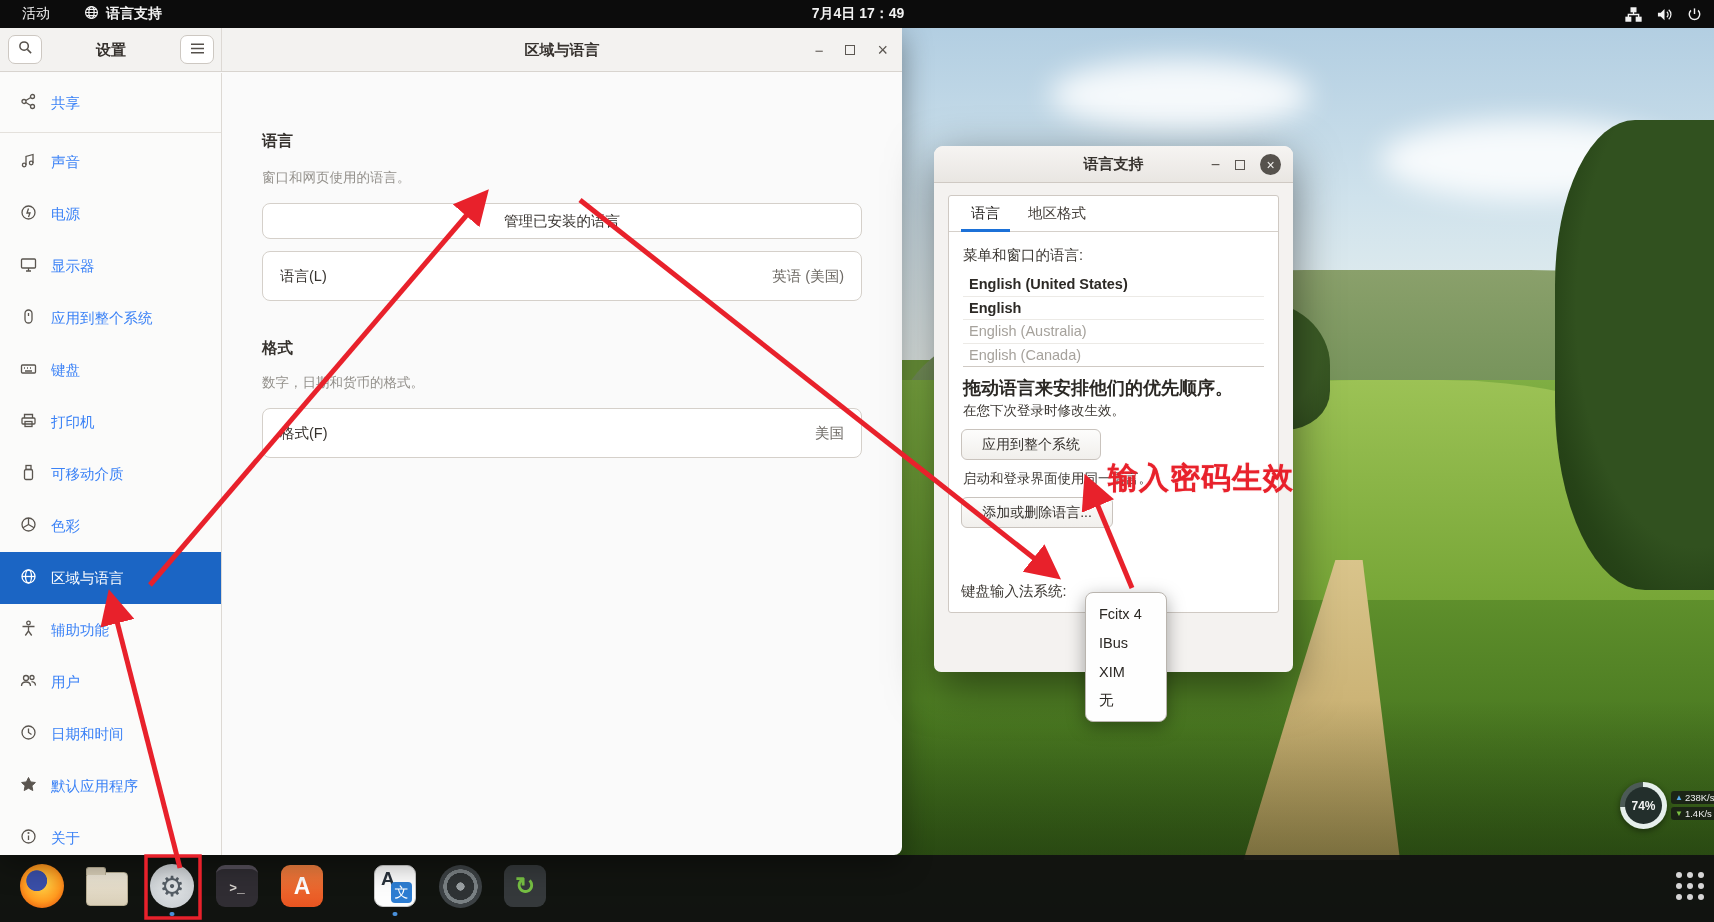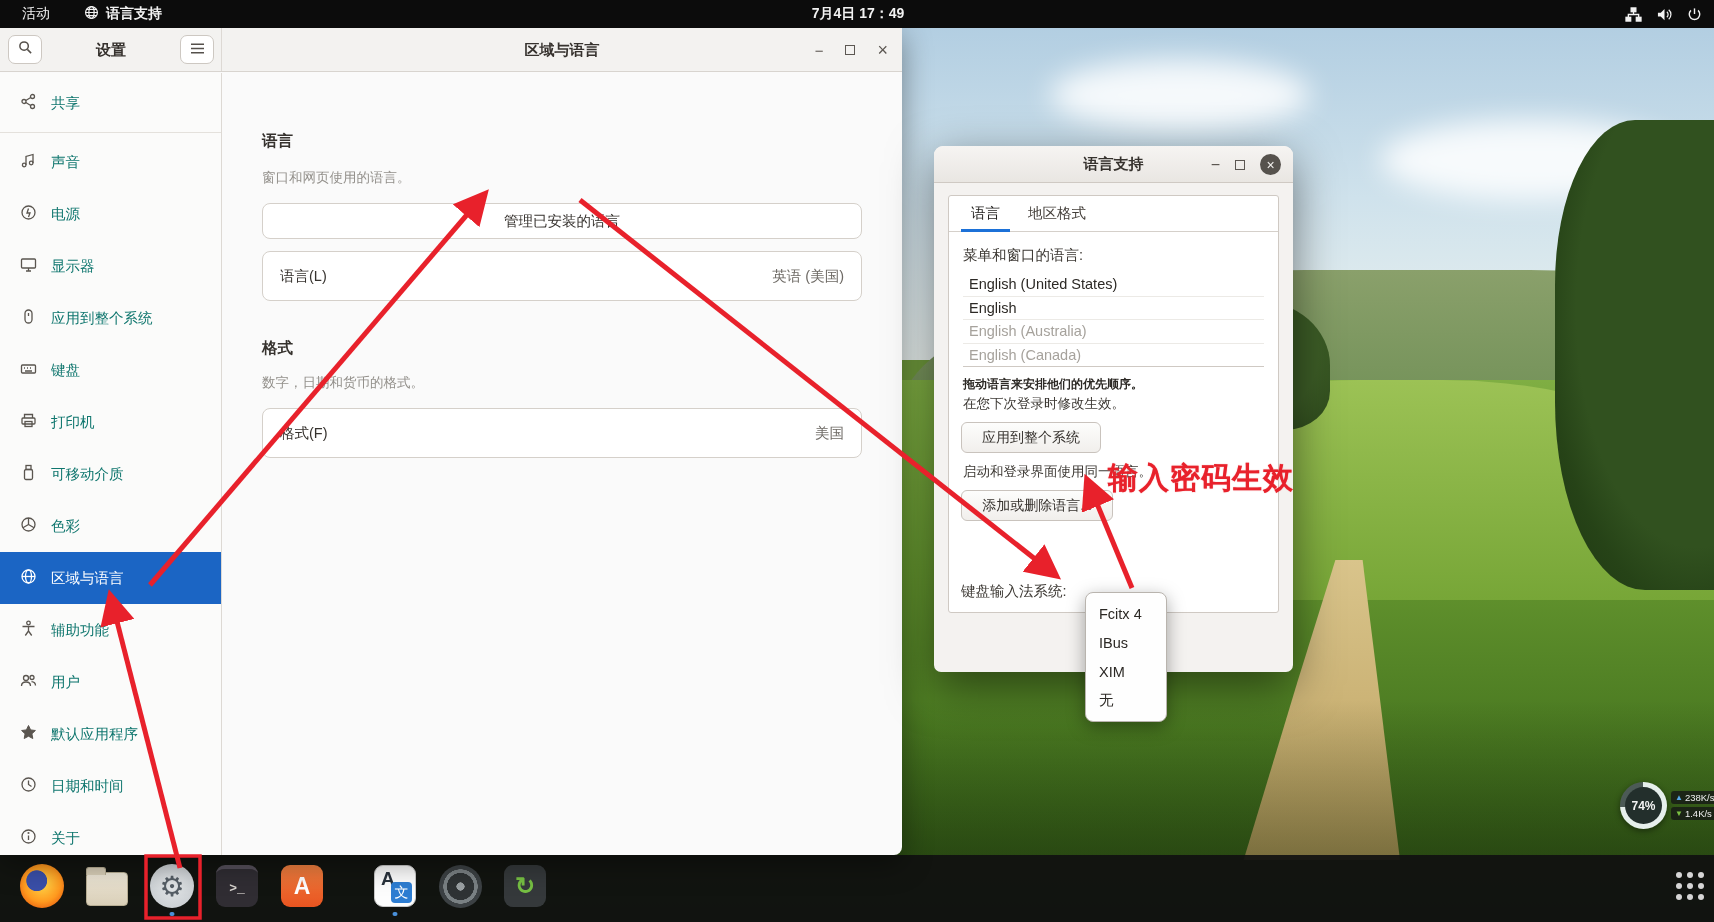--- a/index.html
+++ b/index.html
@@ -48,21 +48,21 @@
     border:1px solid #cdc8c2; border-radius:7px; display:flex; align-items:center; justify-content:center; }
   .sw-title { position:absolute; top:0; height:44px; display:flex; align-items:center;
     font-weight:bold; font-size:15px; color:#36322e; }
   .win-ctrls { position:absolute; right:14px; top:0; height:44px; display:flex; align-items:center; gap:22px;
     color:#5c5752; font-size:15px; }
   .ctl-box { width:10px; height:10px; border:1.6px solid #5c5752; display:inline-block; }
 
   .sw-sidebar { position:absolute; left:0; top:45px; width:222px; bottom:0; background:#fbfbfa;
     border-right:1px solid #ddd9d4; padding-top:4px; }
   .sb-item { height:52px; display:flex; align-items:center; gap:14px; padding-left:20px;
-    color:#0f766e; font-size:14.5px; }
+    color:#3b82f6; font-size:14.5px; }
   .sb-item svg { flex:0 0 auto; stroke:#5a554f; }
   .sb-item.selected { background:#1b65c4; color:#fff; }
   .sb-item.selected svg { stroke:#fff; }
   .sb-sep { height:1px; background:#e4e1dc; margin:3px 0; }
 
   .sw-content { position:absolute; left:222px; top:45px; right:0; bottom:0; }
   .sec-title { position:absolute; left:40px; font-size:15.5px; font-weight:bold; color:#36322e; }
   .sec-desc { position:absolute; left:40px; font-size:13.5px; color:#93908b; }
   .manage-btn { position:absolute; left:40px; top:130px; width:600px; height:36px; background:#fff;
     border:1px solid #d5d0ca; border-radius:8px; font-size:14.5px; color:#36322e;
@@ -86,24 +86,24 @@
     border:1px solid #cfc9c3; border-radius:3px; }
   .dlg-tabs { height:36px; border-bottom:1px solid #d5d0ca; display:flex; align-items:stretch; padding-left:8px; }
   .dlg-tab { padding:0 14px; display:flex; align-items:center; font-size:14.5px; color:#44403ب; color:#443f3a; position:relative; }
   .dlg-tab.active { color:#242220; }
   .dlg-tab.active::after { content:""; position:absolute; left:4px; right:4px; bottom:-1px; height:3px; background:#1c71d8; }
   .dlg-body { position:absolute; left:12px; right:12px; top:36px; bottom:0; font-size:14px; color:#3d3934; }
   .menus-label { margin:14px 0 8px 2px; font-size:14.5px; }
   .lang-list { margin:0 2px; }
   .lang-row { height:23.5px; display:flex; align-items:center; padding-left:6px;
     border-bottom:1px solid #eceae6; font-size:14.5px; }
-  .lang-row.installed { color:#2c2925; font-weight:normal; }
+  .lang-row.installed { color:#2c2925; font-weight:bold; }
   .lang-row.available { color:#a6a29c; }
   .lang-row:last-child { border-bottom:1px solid #cfc9c3; }
-  .drag-hint { margin:9px 0 2px 2px; font-size:12px; font-weight:bold; color:#2c2925; }
+  .drag-hint { margin:9px 0 2px 2px; font-size:18px; font-weight:bold; color:#2c2925; }
   .login-hint { margin:2px 0 0 2px; font-size:13.5px; }
   .dlg-btn { background:linear-gradient(#fdfdfc,#f1efec); border:1px solid #c9c3bd; border-radius:6px;
     font-size:14px; color:#36322e; display:inline-flex; align-items:center; justify-content:center; }
   .apply-btn { margin:9px 0 0 0; width:140px; height:31px; }
   .apply-hint { margin:10px 0 0 2px; font-size:13.5px; }
   .install-btn { margin:9px 0 0 0; width:152px; height:31px; }
   .ime-row { position:absolute; left:0; bottom:11px; display:flex; align-items:center; font-size:14.5px; }
   .dlg-actions { position:absolute; left:14px; right:14px; bottom:11px; height:33px;
     display:flex; align-items:center; justify-content:space-between; }
   .help-link { color:#1a5fb4; font-size:14.5px; padding:4px 8px; }
@@ -336,31 +336,31 @@
       <div class="sb-item">
         <span><svg width="17" height="17" viewBox="0 0 17 17" fill="none" stroke-width="1.3">
               <circle cx="6" cy="6" r="2.5"></circle>
               <path d="M1.5 14c0-2.5 2-4 4.5-4s4.5 1.5 4.5 4"></path>
               <circle cx="12" cy="5.5" r="2"></circle>
               <path d="M11.5 9.6c2.2.2 4 1.6 4 3.9"></path>
             </svg></span>
         <span>用户</span>
       </div>
       <div class="sb-item">
+        <span><svg width="17" height="17" viewBox="0 0 17 17" fill="none" stroke-width="1.3">
+              <circle cx="8.5" cy="8.5" r="6.5"></circle>
+              <path d="M8.5 4.5v4l3 2"></path>
+            </svg></span>
+        <span>日期和时间</span>
+      </div>
+      <div class="sb-item">
         <span><svg width="17" height="17" viewBox="0 0 17 17">
               <path d="M8.5 1.5l2.1 4.4 4.8.6-3.5 3.3.9 4.7-4.3-2.3-4.3 2.3.9-4.7L1.6 6.5l4.8-.6z" fill="#5a554f"></path>
             </svg></span>
         <span>默认应用程序</span>
-      </div>
-      <div class="sb-item">
-        <span><svg width="17" height="17" viewBox="0 0 17 17" fill="none" stroke-width="1.3">
-              <circle cx="8.5" cy="8.5" r="6.5"></circle>
-              <path d="M8.5 4.5v4l3 2"></path>
-            </svg></span>
-        <span>日期和时间</span>
       </div>
       <div class="sb-item">
         <span><svg width="17" height="17" viewBox="0 0 17 17" fill="none" stroke-width="1.3">
               <circle cx="8.5" cy="8.5" r="6.5"></circle>
               <path d="M8.5 7.5V12"></path>
               <circle cx="8.5" cy="5" r="0.4" fill="#5a554f"></circle>
             </svg></span>
         <span>关于</span>
       </div>
     </div>

